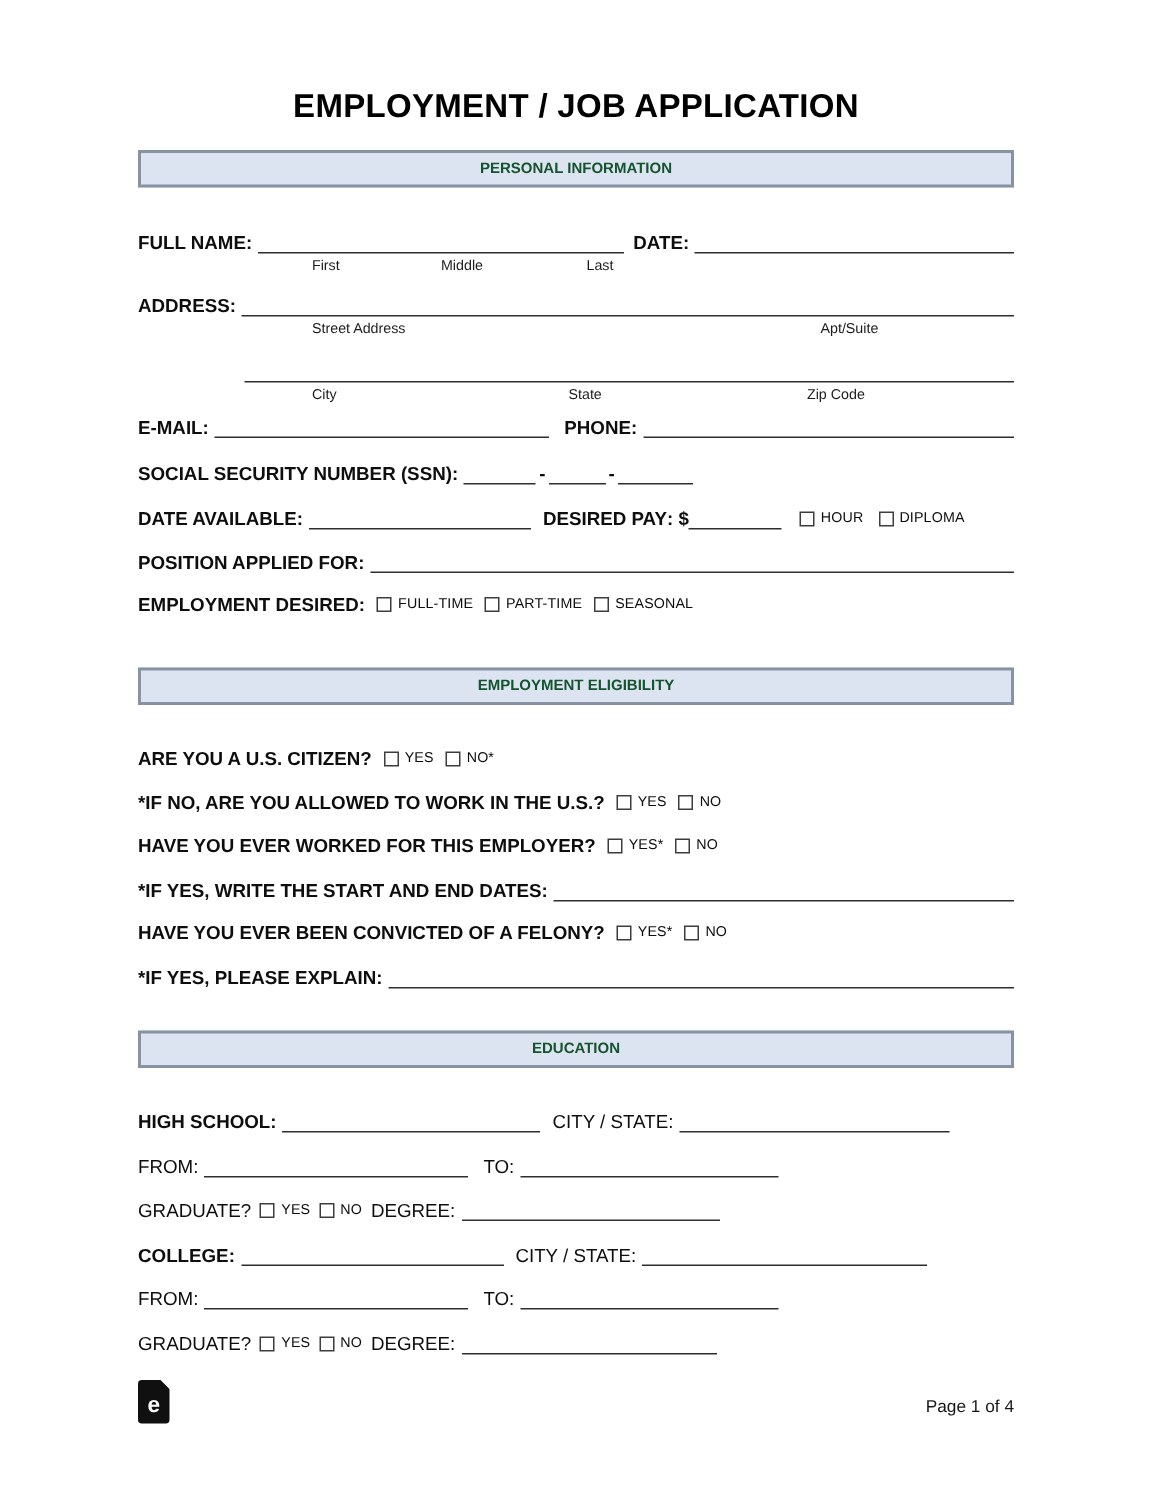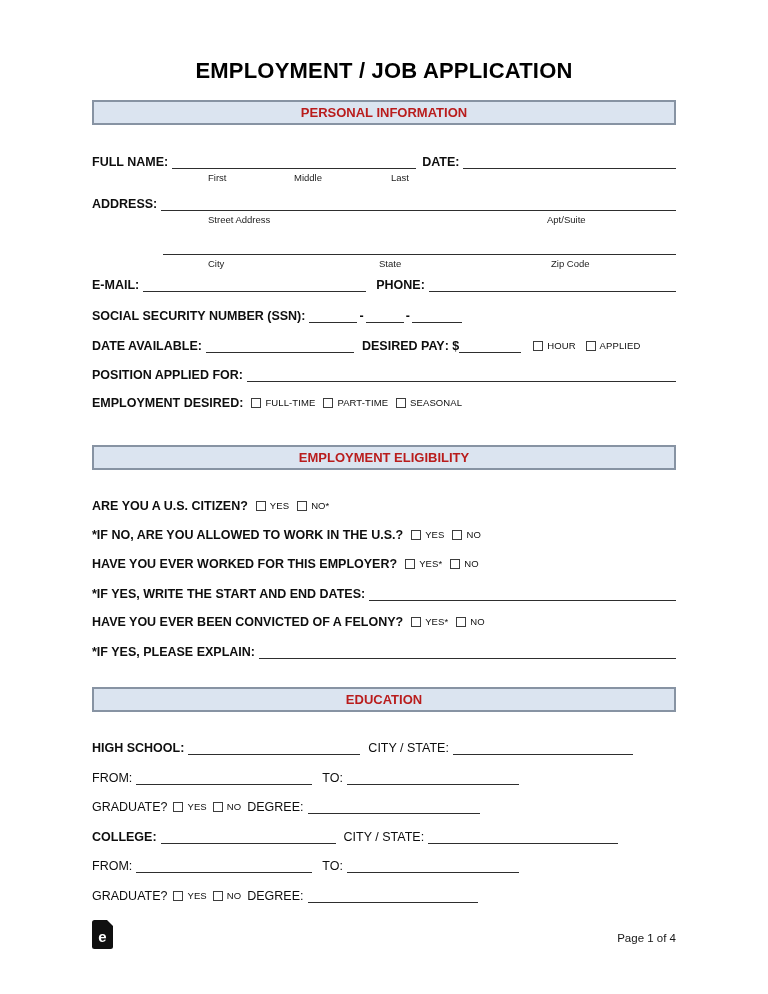--- a/index.html
+++ b/index.html
@@ -16,21 +16,21 @@
     overflow:hidden;
   }
   .content { margin:0 92px; }
   .title {
     margin-top:58px; text-align:center; font-size:22px; font-weight:bold;
     line-height:26px; letter-spacing:0.2px; color:#000;
   }
   .bar {
     height:25px; border:2px solid var(--section-border); background:var(--section-bg);
     display:flex; align-items:center; justify-content:center;
-    font-weight:bold; font-size:13px; color:#b91c1c;
+    font-weight:bold; font-size:10px; color:#14532d;
   }
   .row { display:flex; align-items:flex-end; height:17px; font-size:12.5px; white-space:nowrap; }
   .qrow { display:flex; align-items:center; height:17px; font-size:12.5px; white-space:nowrap; }
   .b { font-weight:bold; }
   .line { border-bottom:1.4px solid var(--line-color); height:13px; display:inline-block; }
   .grow { flex:1; }
   .ml4 { margin-left:4px; } .ml6 { margin-left:6px; } .ml8 { margin-left:8px; }
   .ml10 { margin-left:10px; } .ml12 { margin-left:12px; }
   .subrow { position:relative; height:12px; font-size:9.5px; color:#1c1c1c; }
   .subrow span { position:absolute; top:1px; white-space:nowrap;padding-left:44px; }
@@ -94,21 +94,21 @@
       <span style="left:72px">Street Address</span>
       <span style="left:411px">Apt/Suite</span>
     </div>
 
     <div class="row mt13">
       <span class="line grow" style="margin-left:71px"></span>
     </div>
     <div class="subrow mt2">
       <span style="left:72px">City</span>
       <span style="left:243px">State</span>
-      <span style="left:415px">Zip Code</span>
+      <span style="left:402px">Zip Code</span>
     </div>
 
     <div class="row mt6">
       <span class="b">E-MAIL:</span>
       <span class="line ml4" style="width:223px"></span>
       <span class="b ml10">PHONE:</span>
       <span class="line ml4 grow"></span>
     </div>
 
     <div class="row mt14">
@@ -125,21 +125,21 @@
       <span class="line ml4" style="width:148px"></span>
       <span class="b ml8">DESIRED PAY</span>
       <span class="b">: $</span>
       <span class="line" style="width:62px"></span>
       <span class="cbg ml12">
         <span class="cb"></span>
         <span class="cbl">HOUR</span>
       </span>
       <span class="cbg ml10">
         <span class="cb"></span>
-        <span class="cbl">APPLIED</span>
+        <span class="cbl">DIPLOMA</span>
       </span>
     </div>
 
     <div class="row mt12">
       <span class="b">POSITION APPLIED FOR:</span>
       <span class="line ml4 grow"></span>
     </div>
 
     <div class="qrow mt12">
       <span class="b">EMPLOYMENT DESIRED:</span>

